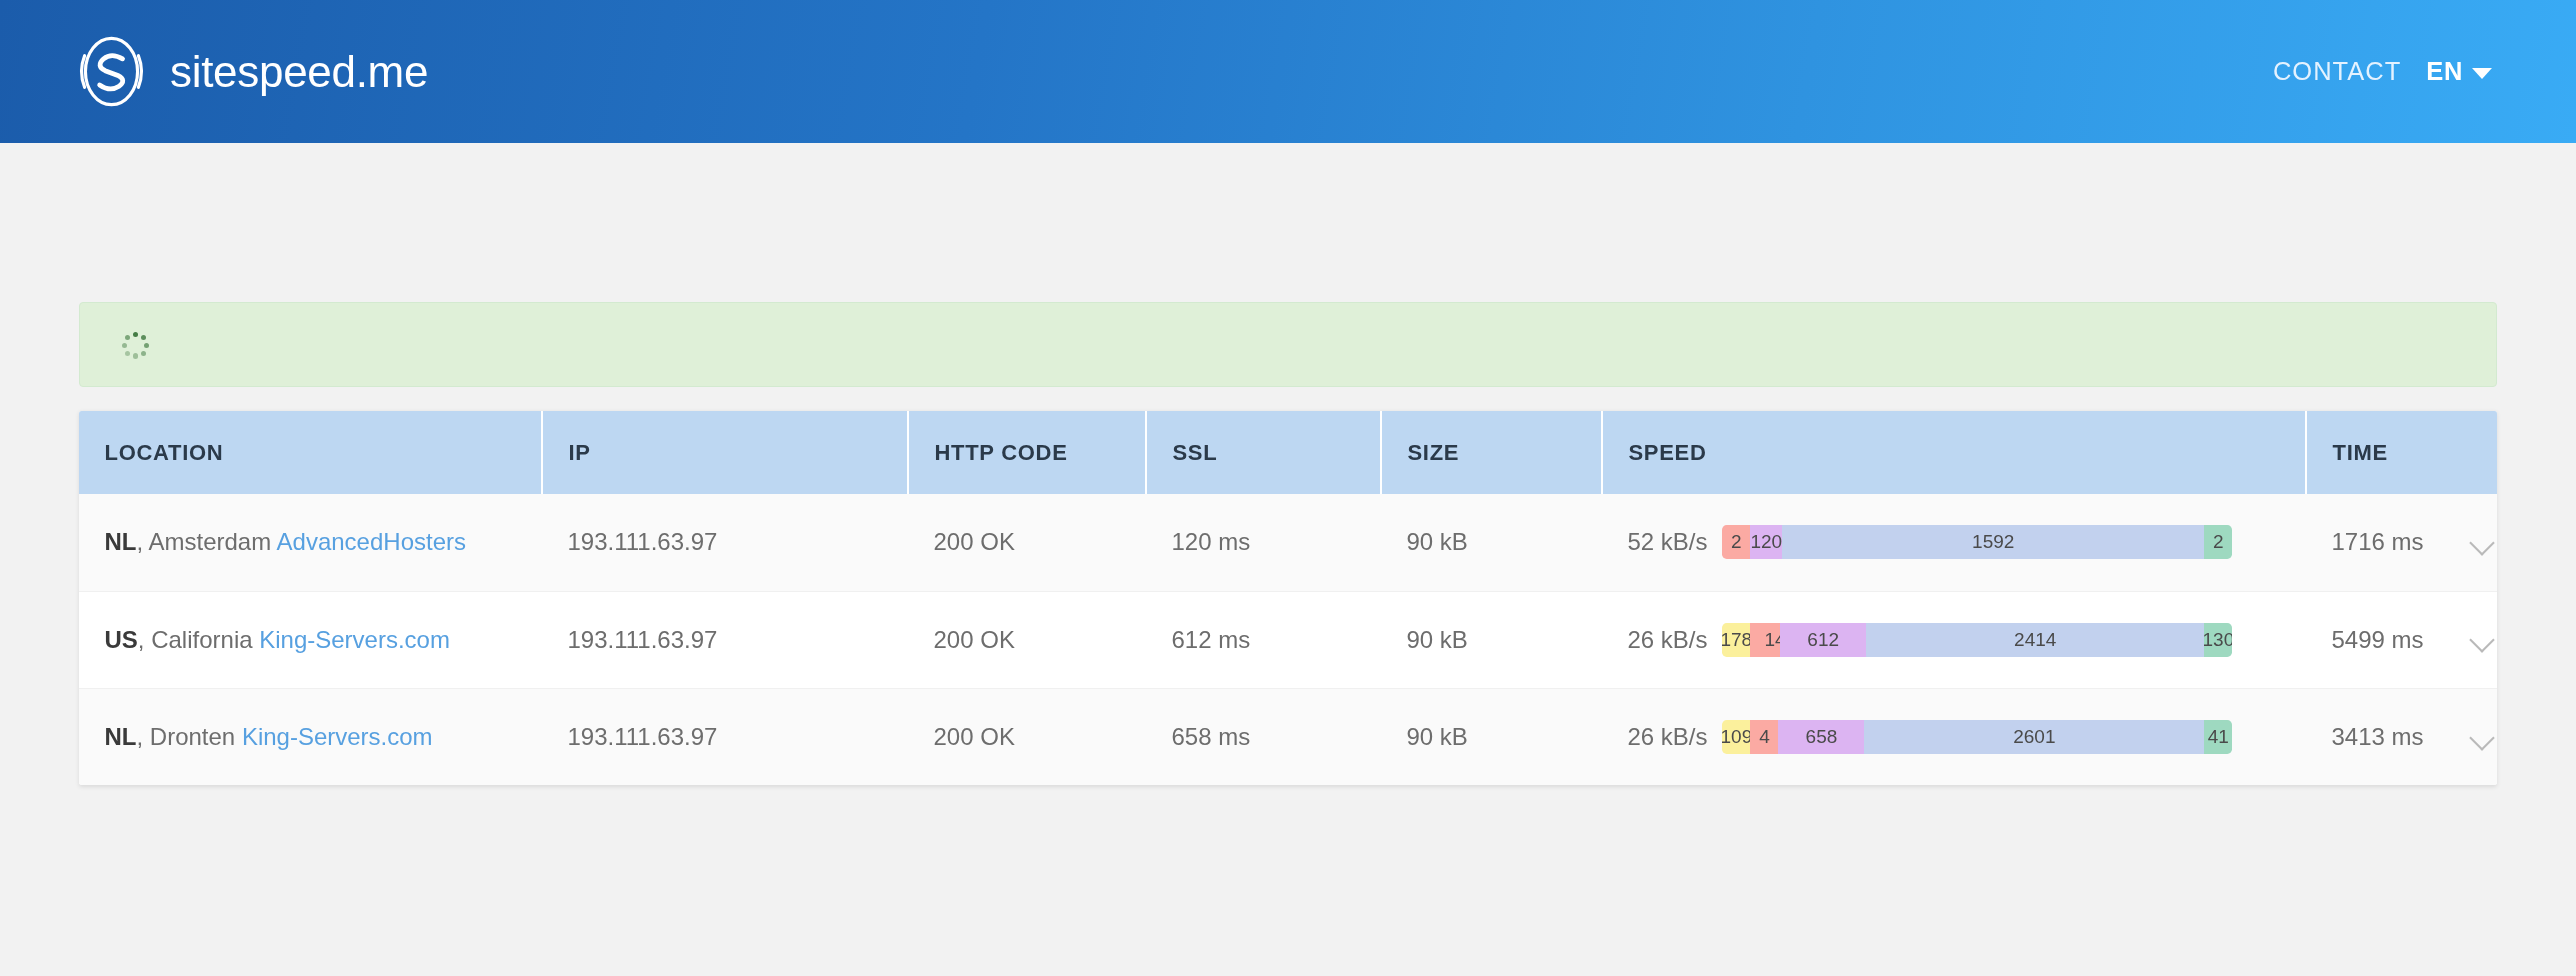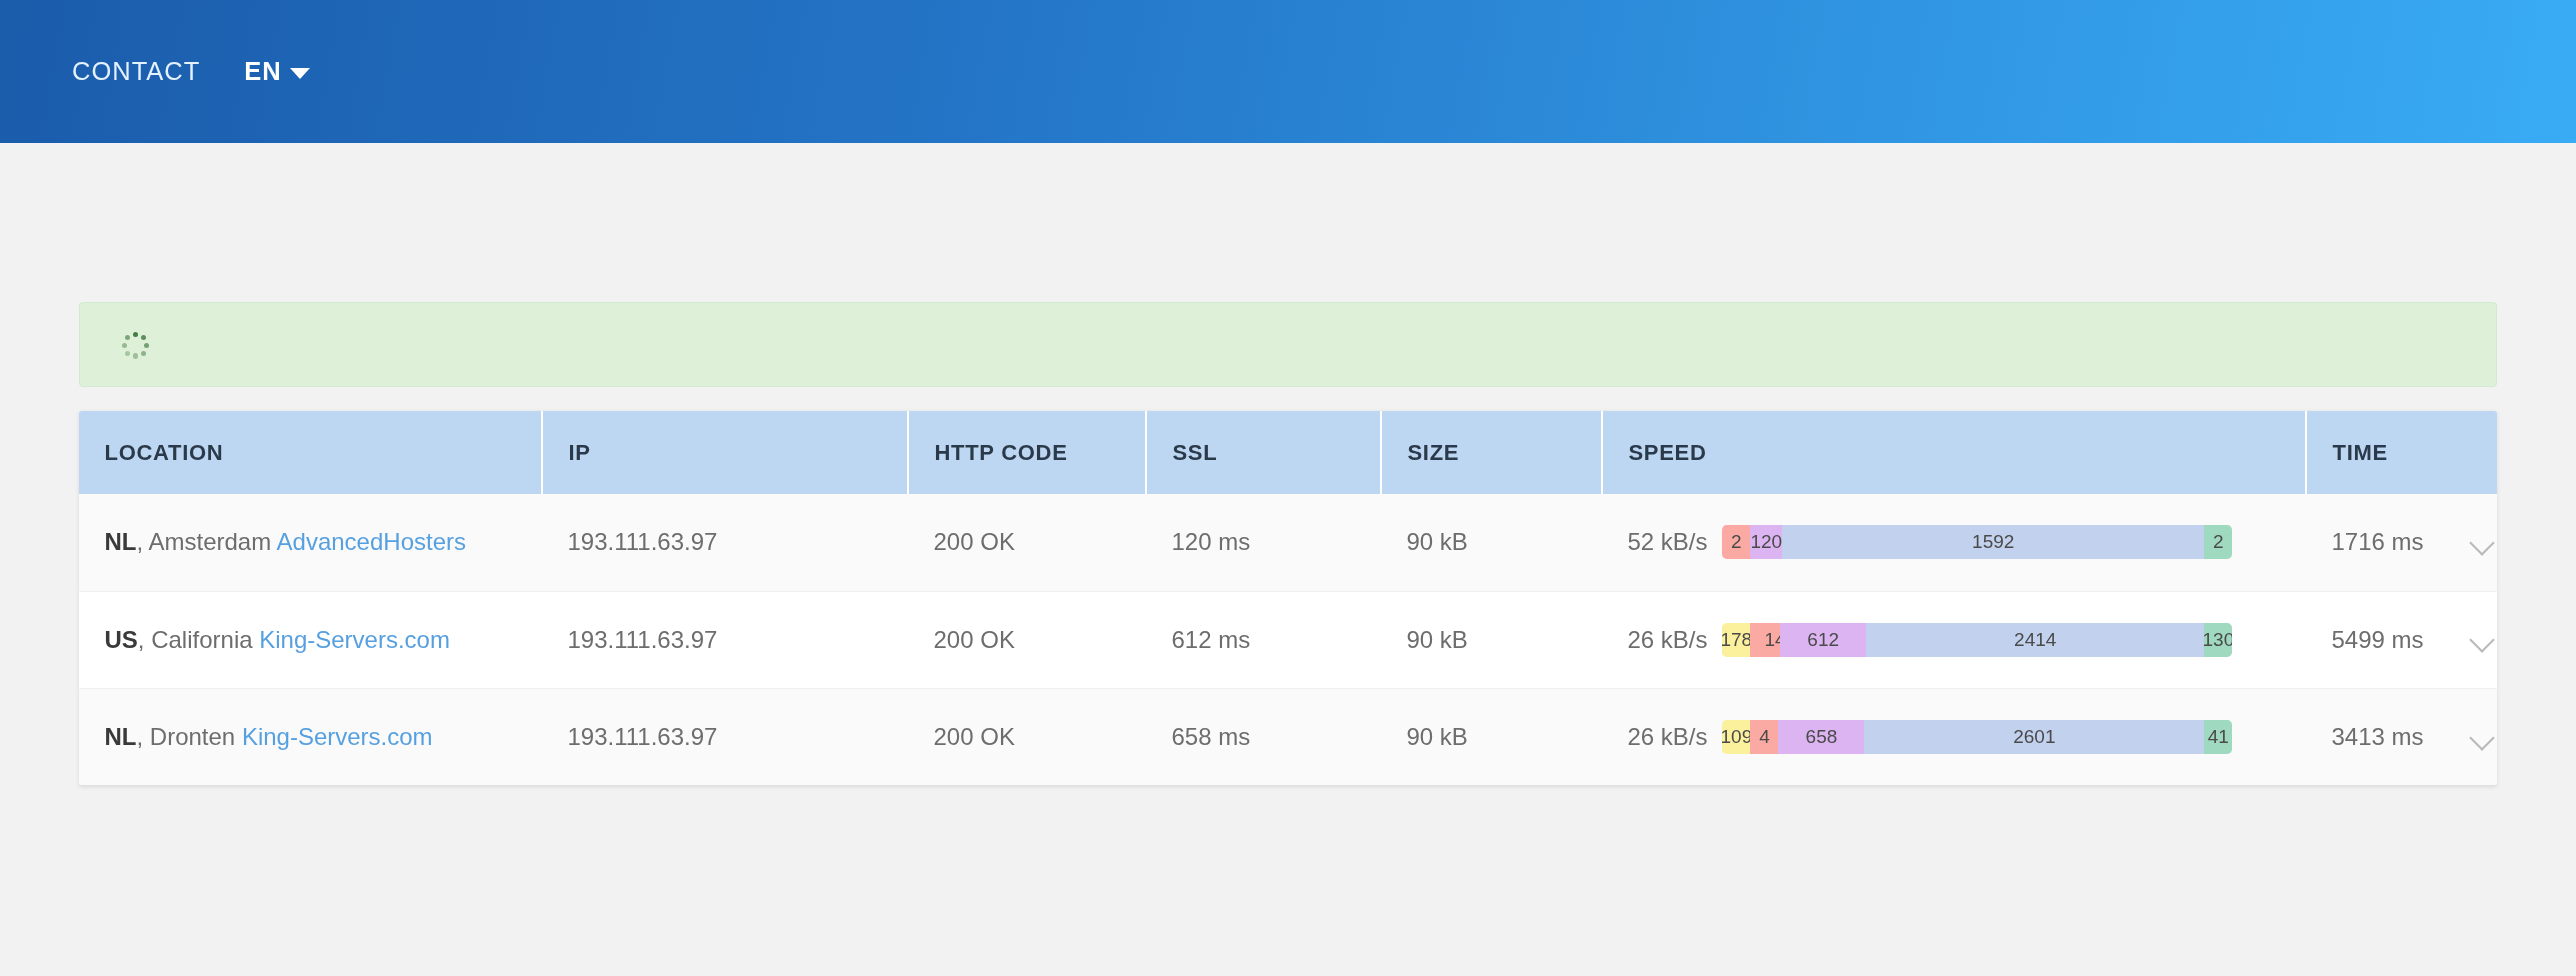--- a/index.html
+++ b/index.html
@@ -23,21 +23,21 @@
   }
   .brand { display: flex; align-items: center; gap: 19px; }
   .brand-logo { width: 79px; height: 79px; flex: 0 0 79px; }
   .brand-name {
     color: #ffffff;
     font-size: 44px;
     font-weight: 400;
     letter-spacing: -0.3px;
     line-height: 1;
   }
-  .header-nav { display: flex; align-items: center; gap: 44px; padding-right: 12px;}
+  .header-nav { display: flex; align-items: center; gap: 25px; padding-right: 12px;}
   .nav-link {
     color: #e4f2ff;
     font-size: 25.5px;
     letter-spacing: 1px;
     font-weight: 500;
     text-decoration: none;
     cursor: pointer;
   }
   .lang-switch {
     display: flex; align-items: center; gap: 8.7px;
@@ -212,20 +212,31 @@
     width: 16px; height: 16px;
     border-right: 2.7px solid #b9b9b9;
     border-bottom: 2.7px solid #b9b9b9;
     transform: rotate(45deg);
   }
 </style>
 </head>
 <body>
 
 <div class="site-header">
+  <div class="brand">
+    <span class="brand-logo">
+      <svg viewBox="0 0 100 100" width="79" height="79" aria-hidden="true">
+        <ellipse cx="50" cy="50" rx="33" ry="42" fill="none" stroke="#ffffff" stroke-width="4"></ellipse>
+        <path d="M16 30 Q8 50 16 70" fill="none" stroke="#ffffff" stroke-width="4" stroke-linecap="round"></path>
+        <path d="M84 30 Q92 50 84 70" fill="none" stroke="#ffffff" stroke-width="4" stroke-linecap="round"></path>
+        <path d="M64 34 Q50 26 40 34 Q30 43 42 49 L58 55 Q70 61 59 69 Q48 76 35 67" fill="none" stroke="#ffffff" stroke-width="6" stroke-linecap="round"></path>
+      </svg>
+    </span>
+    <span class="brand-name">sitespeed.me</span>
+  </div>
   <div class="header-nav">
     <a class="nav-link">CONTACT</a>
     <div class="lang-switch">
       <span>EN</span>
       <span class="caret-down"></span>
     </div>
   </div>
 </div>
 
 <div class="page">

